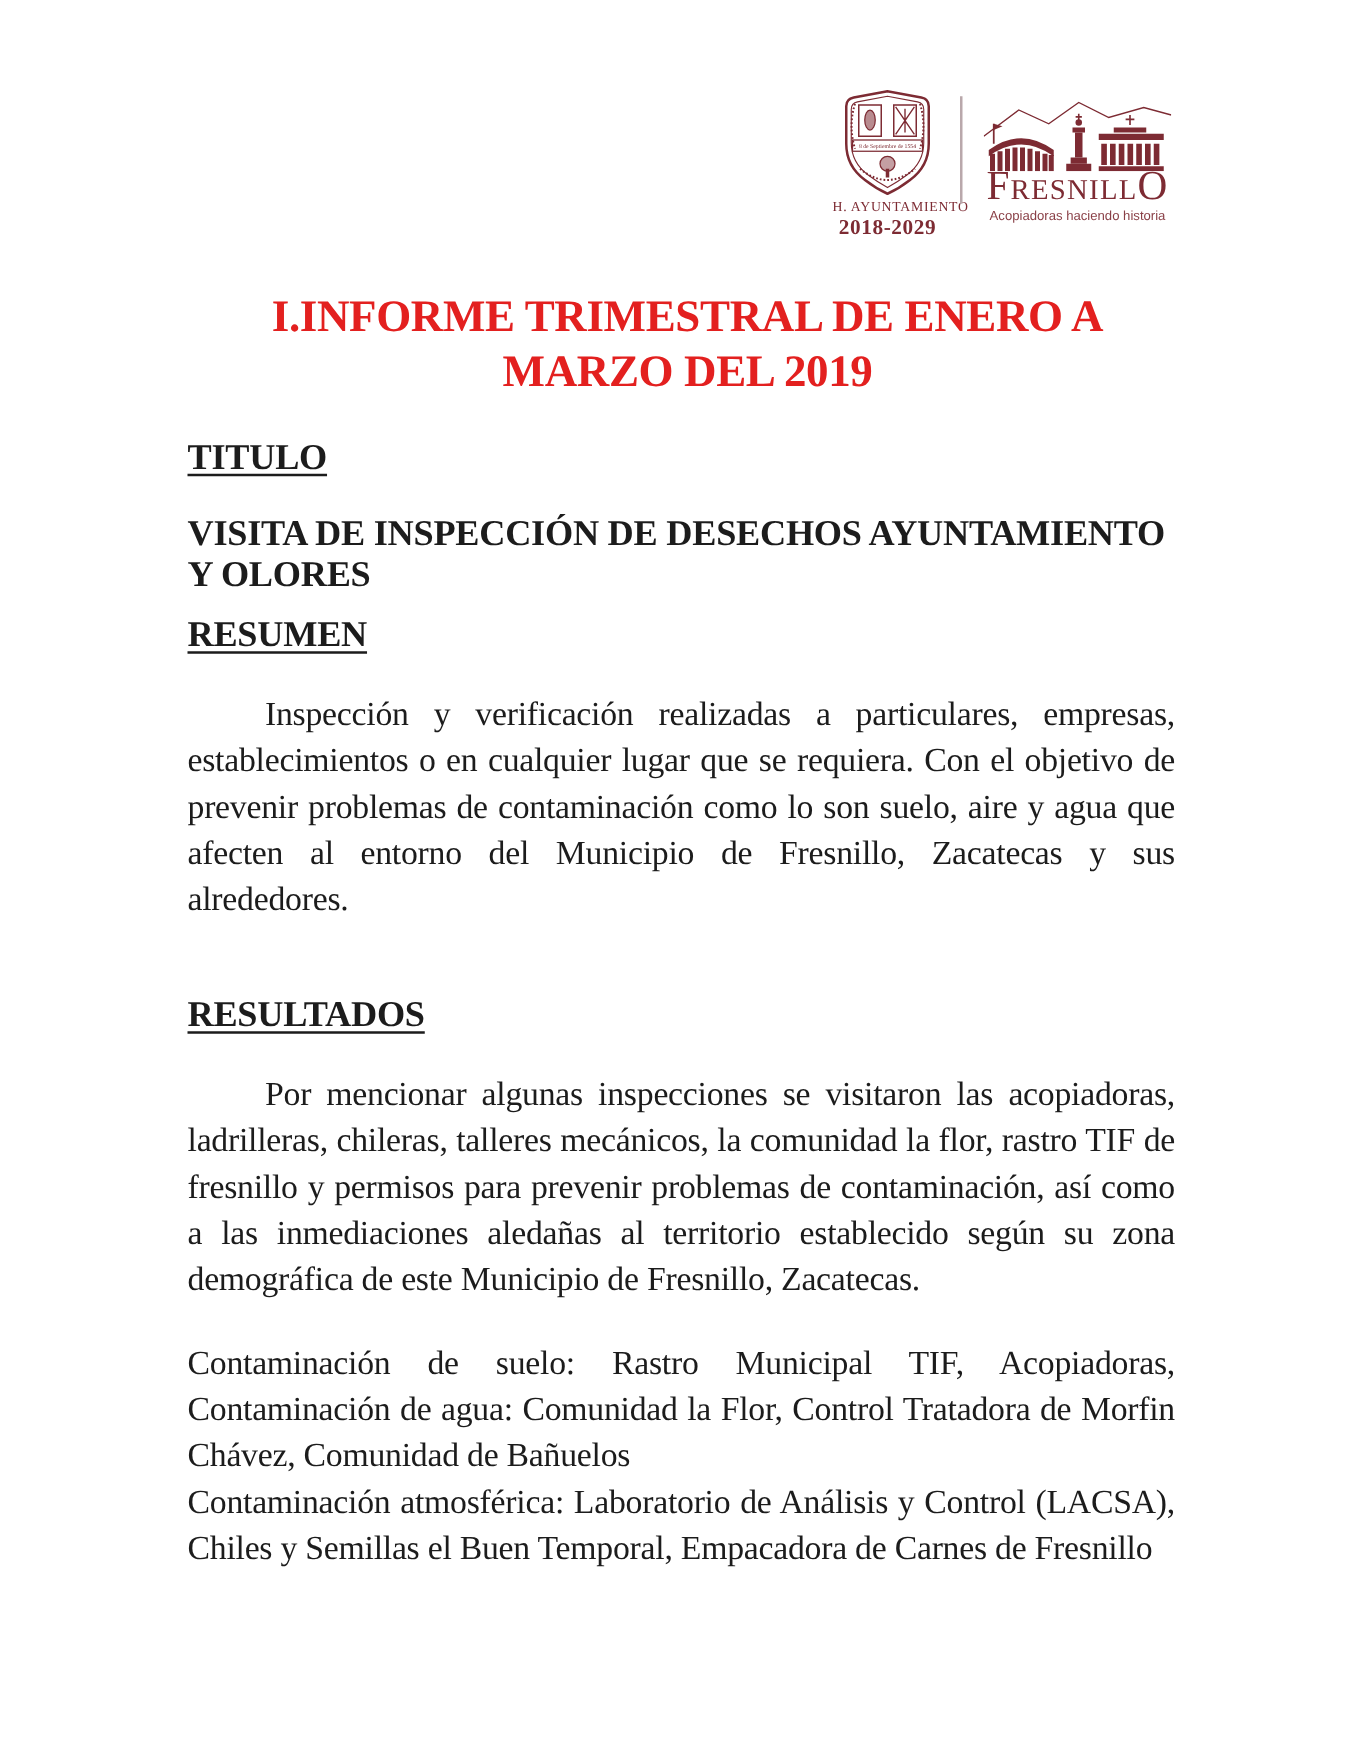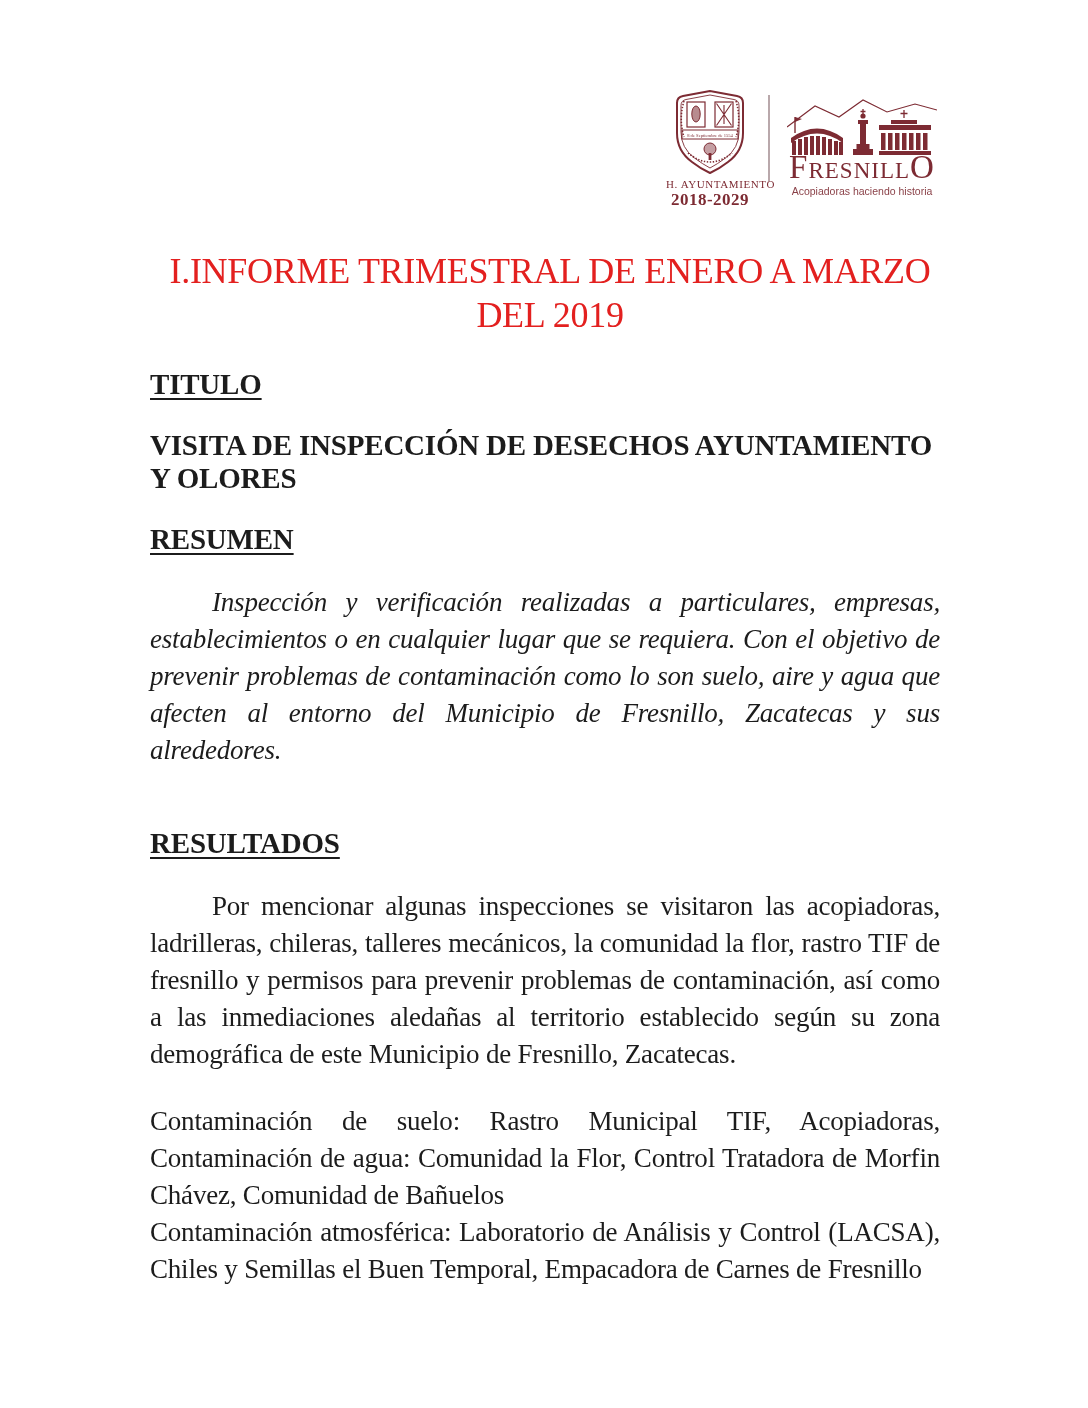--- a/index.html
+++ b/index.html
@@ -17,21 +17,21 @@
     background:var(--page-bg);
     font-family:"Liberation Serif","DejaVu Serif",serif;
     color:var(--text-color);
     overflow:hidden;
   }
   
   .letterhead{
     display:flex;
     justify-content:flex-end;
     align-items:flex-start;
-    padding:89px 150px 0 0;
+    padding:71px 150px 0 0;
   }
   .crest-block{
     width:88px;
     text-align:center;
     color:var(--brand-maroon);
   }
   .crest-block svg{display:block;margin:0 auto;}
   .crest-caption{
     font-size:11px;
     letter-spacing:.6px;
@@ -75,46 +75,46 @@
     width:790px;
     margin-left:150px;
   }
   .doc-title{
     margin:40px auto 0;
     width:800px;
     text-align:center;
     color:var(--accent-red);
     font-size:36px;
     line-height:1.22;
-    font-weight:normal;
+    font-weight:bold;
     letter-spacing:-.3px;
   }
   .heading{
     text-align:left;
     font-size:29px;
     font-weight:bold;
     letter-spacing:-.2px;
   }
   .underlined{
     text-decoration:underline;
     text-underline-offset:4px;
     text-decoration-thickness:2px;
   }
   .h-titulo{margin-top:30px;}
   .h-subtitle{margin-top:28px;}
-  .h-resumen{margin-top:28px;}
+  .h-resumen{margin-top:15px;}
   .h-resultados{margin-top:32px;}
   .body-par{
     font-size:27px;
     line-height:37px;
     text-align:justify;
     letter-spacing:-.2px;
   }
   .indent{text-indent:62px;}
-  .p-resumen{margin-top:28px;font-style:italic;}
+  .p-resumen{margin-top:28px;}
   .p-res1{margin-top:28px;}
   .p-res2{margin-top:36px;}
   .p-list1{margin-top:30px;}
   .p-list2{margin-top:0;}
   .gap-before-resultados{height:26px;}
 </style>
 </head>
 <body>
 
 <div class="page">

